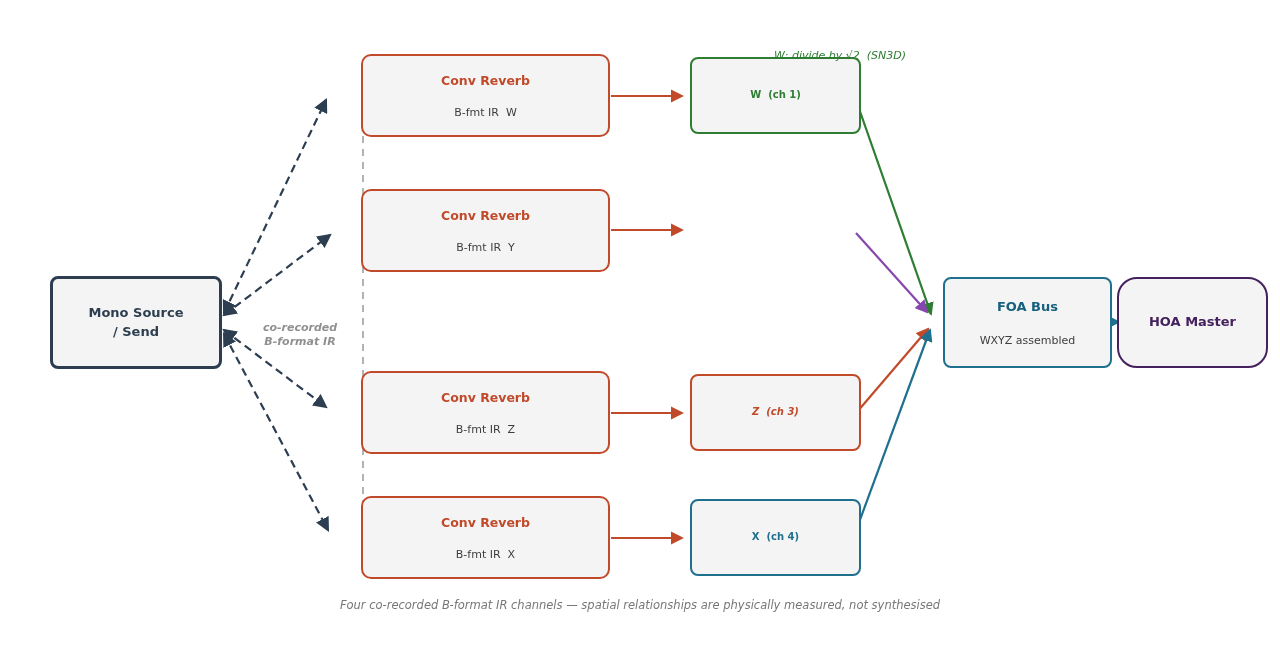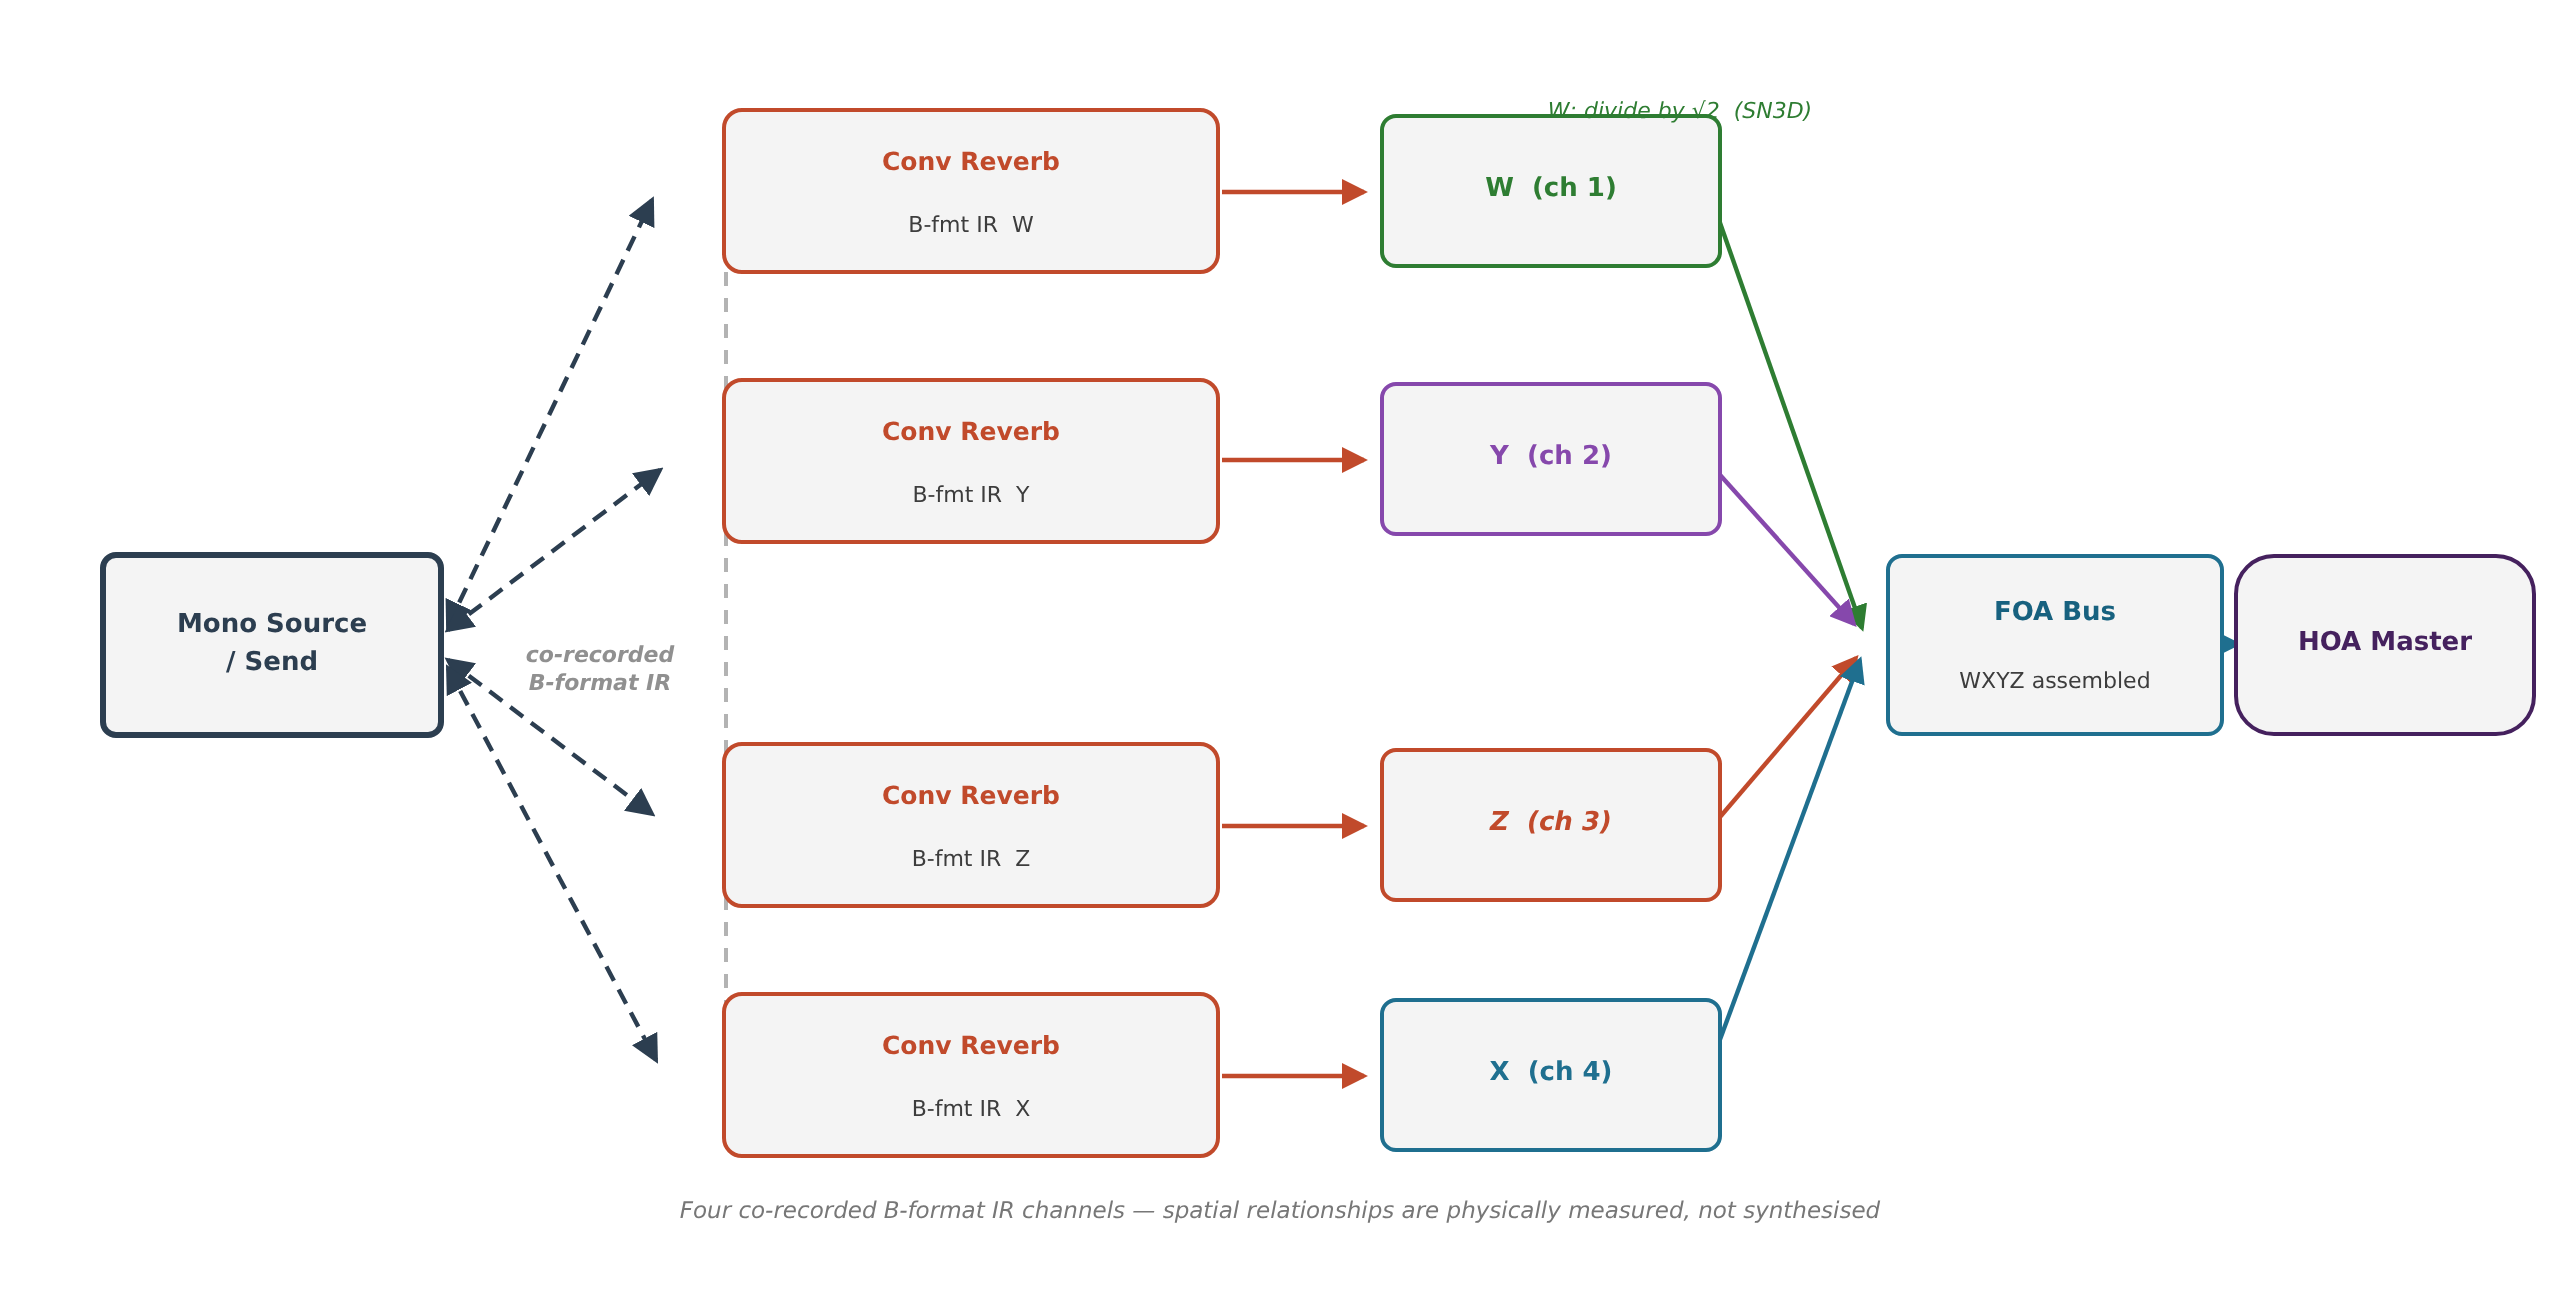--- a/index.html
+++ b/index.html
@@ -15,21 +15,21 @@
   .node .t{font-weight:bold;font-size:13px;white-space:pre;line-height:1.45;}
   .node .s{font-size:11px;color:#3d3d3d;white-space:pre;}
   
   .mono{left:50px;top:276px;width:172px;height:93px;border:3px solid #2c3e50;border-radius:8px;color:#2c3e50;}
   
   .conv{left:361px;width:249px;height:83px;border:2.5px solid #c14a2b;border-radius:10px;justify-content:space-around;padding:8px 0;}
   .conv .t{color:#c14a2b;font-size:12.5px;}
   .conv1{top:54px;} .conv2{top:189px;} .conv3{top:371px;} .conv4{top:496px;}
   
   .chan{left:690px;width:171px;height:77px;border-radius:8px;}
-  .chan .t{font-size:13px;text-align:center;}
+  .chan .t{font-size:10px;text-align:center;}
   .ch-w{top:57px;border:2.5px solid #2e7d32;color:#2e7d32;}
   .ch-y{top:191px;border:2.5px solid #8648ac;color:#8648ac;}
   .ch-z{top:374px;border:2.5px solid #c14a2b;color:#c14a2b;font-style:italic;}
   .ch-x{top:499px;border:2.5px solid #1f6f8f;color:#1f6f8f;}
   
   .foa{left:943px;top:277px;width:169px;height:91px;border:2.5px solid #1f6f8f;border-radius:8px;justify-content:space-around;padding:10px 0;}
   .foa .t{color:#17617f;}
   .hoa{left:1117px;top:277px;width:151px;height:91px;border:2.5px solid #45215e;border-radius:20px;color:#45215e;}
   
   .note{position:absolute;font-style:italic;font-size:11px;line-height:1.3;text-align:center;}
@@ -99,23 +99,20 @@
     <div class="s">B-fmt IR  Z</div>
   </div>
   <div class="node conv conv4">
     <div class="t">Conv Reverb</div>
     <div class="s">B-fmt IR  X</div>
   </div>
 
   <div class="node chan ch-w">
     <div class="t">W  (ch 1)</div>
   </div>
-  <div class="node chan ch-y">
-    <div class="t">Y  (ch 2)</div>
-  </div>
   <div class="node chan ch-z">
     <div class="t">Z  (ch 3)</div>
   </div>
   <div class="node chan ch-x">
     <div class="t">X  (ch 4)</div>
   </div>
 
   <div class="node foa">
     <div class="t">FOA Bus</div>
     <div class="s">WXYZ assembled</div>

